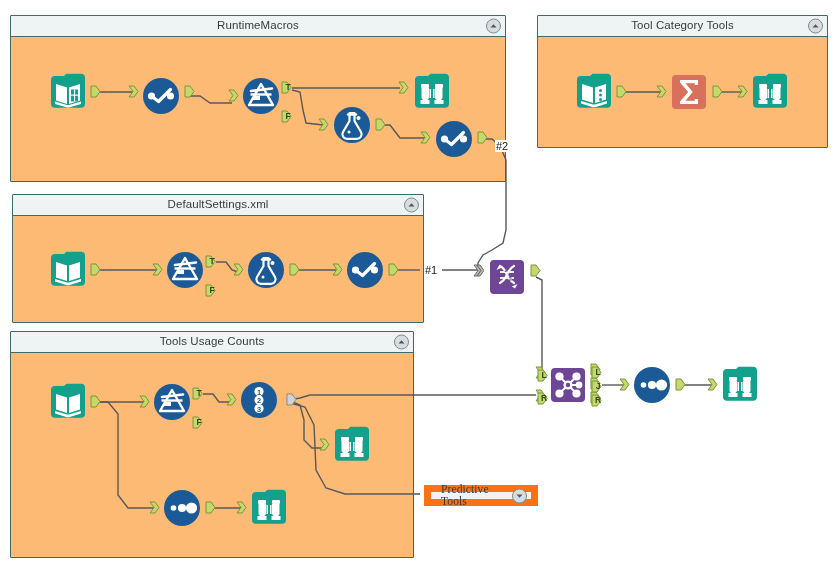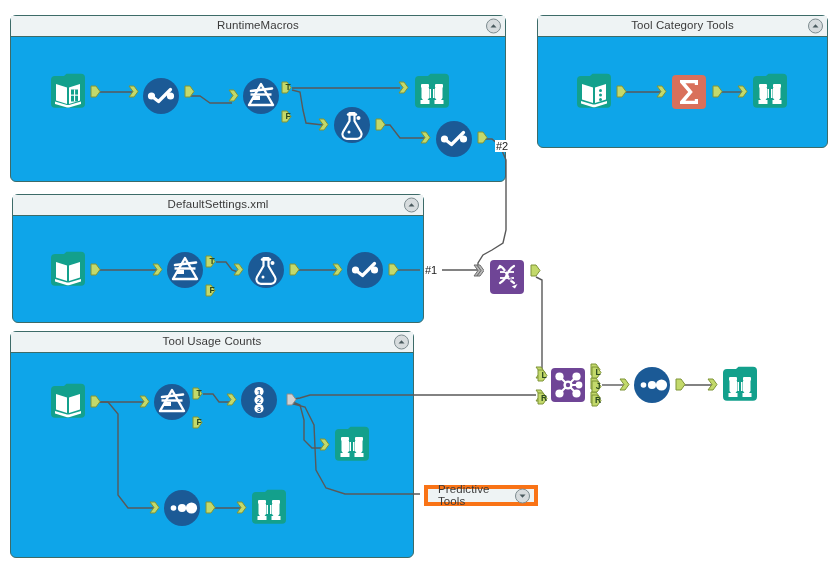--- a/index.html
+++ b/index.html
@@ -15,23 +15,23 @@
     width: 835px;
     height: 565px;
     background: #ffffff;
     overflow: hidden;
   }
 
   
   .container {
     position: absolute;
     box-sizing: border-box;
-    background: #0ea5e9;
+    background: #fdba74;
     border: 1px solid #3d6b68;
-    border-radius: 6px;
+    border-radius: 1px;
   }
   .container-header {
     position: relative;
     height: 21px;
     box-sizing: border-box;
     background: #eef3f4;
     border-bottom: 1px solid #3d6b68;
     display: flex;
     align-items: center;
     justify-content: center;
@@ -64,25 +64,26 @@
     cursor: pointer;
   }
   .collapse-btn svg { display: block; }
 
   
   .container-collapsed {
     position: absolute;
     box-sizing: border-box;
     height: 21px;
     background: #eef3f4;
-    border: 4px solid #f97316;
+    border: 7px solid #f97316;
     display: flex;
     align-items: center;
     justify-content: flex-end;
     padding: 0 22px 0 10px;
+    font-family: Liberation Serif, serif;
   }
 
   
   .tool {
     position: absolute;
     width: 44px;
     height: 44px;
   }
   .tool .glyph {
     position: absolute;
@@ -173,21 +174,21 @@
           <div class="collapse-btn">
             <svg width="9" height="9" viewBox="0 0 9 9">
               <path d="M1.5 6 L4.5 2.8 L7.5 6 Z" fill="#4a5a5e"></path>
             </svg>
           </div>
         </div>
         <div class="container-body"></div>
       </div>
       <div class="container" style="left: 10px; top: 331px; width: 404px; height: 227px;">
         <div class="container-header">
-          <span class="container-title">Tool Usage Counts</span>
+          <span class="container-title">Tools Usage Counts</span>
           <div class="collapse-btn">
             <svg width="9" height="9" viewBox="0 0 9 9">
               <path d="M1.5 6 L4.5 2.8 L7.5 6 Z" fill="#4a5a5e"></path>
             </svg>
           </div>
         </div>
         <div class="container-body"></div>
       </div>
     </div>
 

